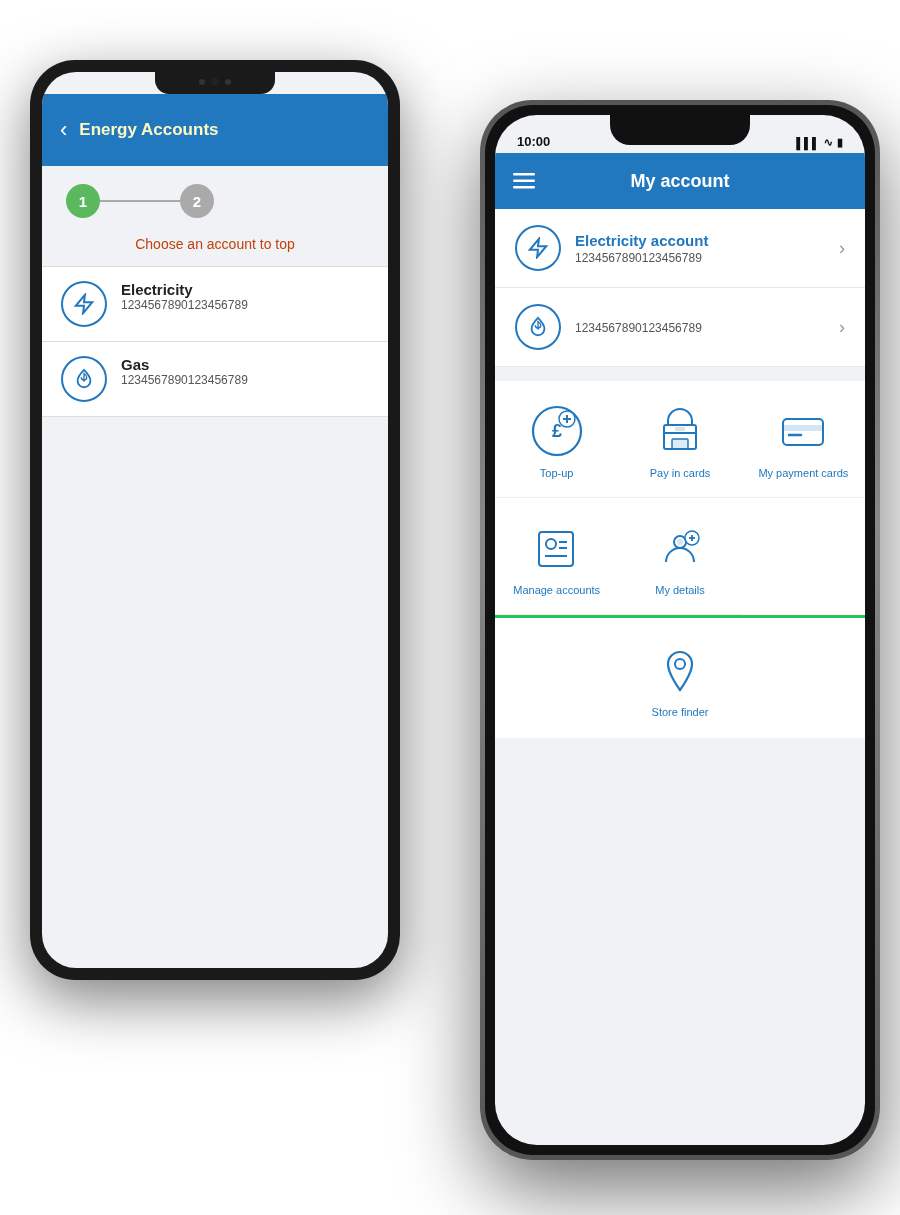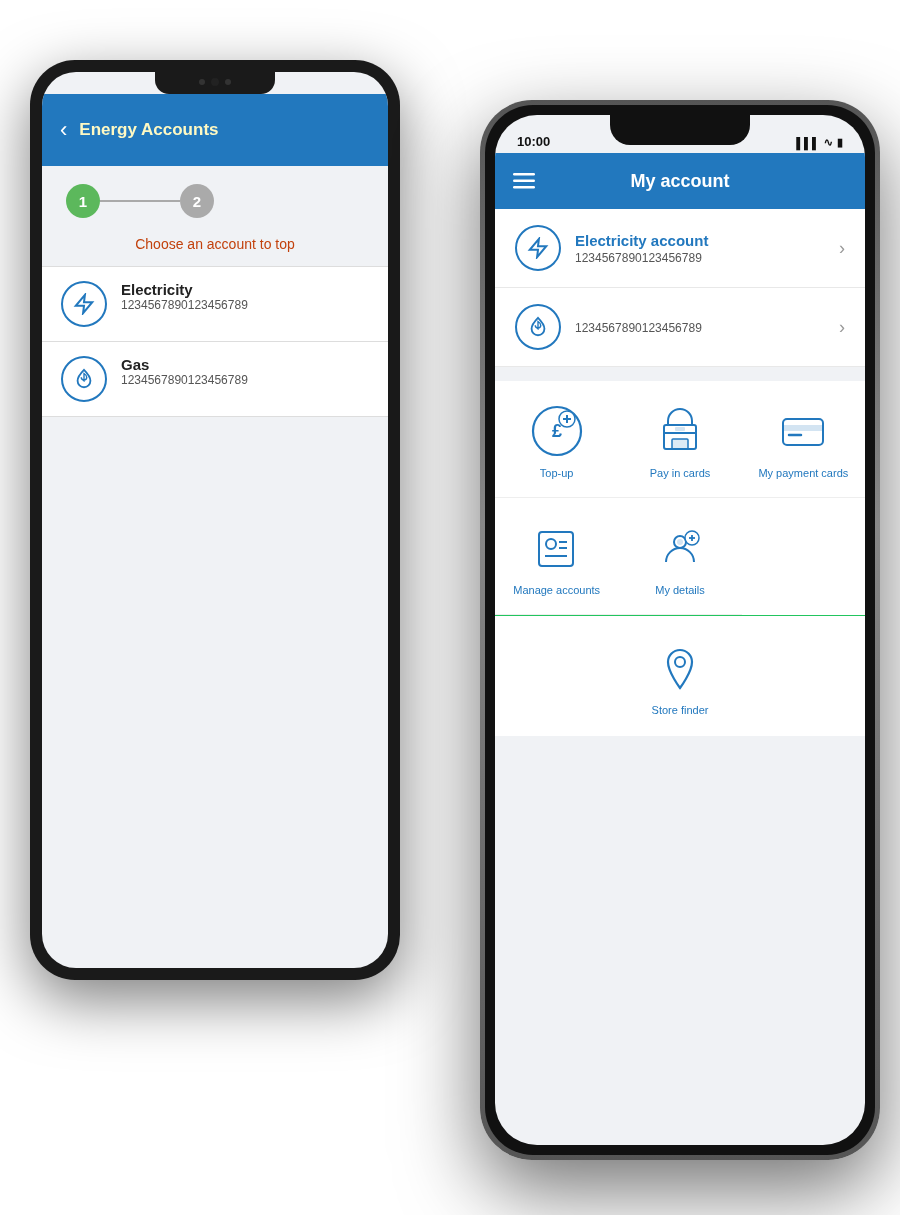--- a/index.html
+++ b/index.html
@@ -470,21 +470,21 @@
                 <circle cx="38" cy="16" r="7" fill="white" stroke="#2278be" stroke-width="1.5"></circle>
                 <line x1="35" y1="16" x2="41" y2="16" stroke="#2278be" stroke-width="1.8"></line>
                 <line x1="38" y1="13" x2="38" y2="19" stroke="#2278be" stroke-width="1.8"></line>
               </svg>
             </div>
             <span class="action-label">My details</span>
           </div>
 
         </div>
 
-        <div style="background:white; display:flex; justify-content:center; padding: 8px 0 4px; border-top:1px solid #22c55e;">
+        <div style="background:white; display:flex; justify-content:center; padding: 8px 0 4px; border-top:3px solid #22c55e;">
           <div class="action-item" style="border:none; padding:16px 40px;">
             <div class="action-icon">
               <svg width="52" height="52" viewBox="0 0 52 52" fill="none">
                 <path d="M26 8C19.373 8 14 13.373 14 20c0 10 12 26 12 26s12-16 12-26c0-6.627-5.373-12-12-12z" stroke="#2278be" stroke-width="2.2"></path>
                 <circle cx="26" cy="20" r="5" stroke="#2278be" stroke-width="2"></circle>
               </svg>
             </div>
             <span class="action-label">Store finder</span>
           </div>
         </div>

